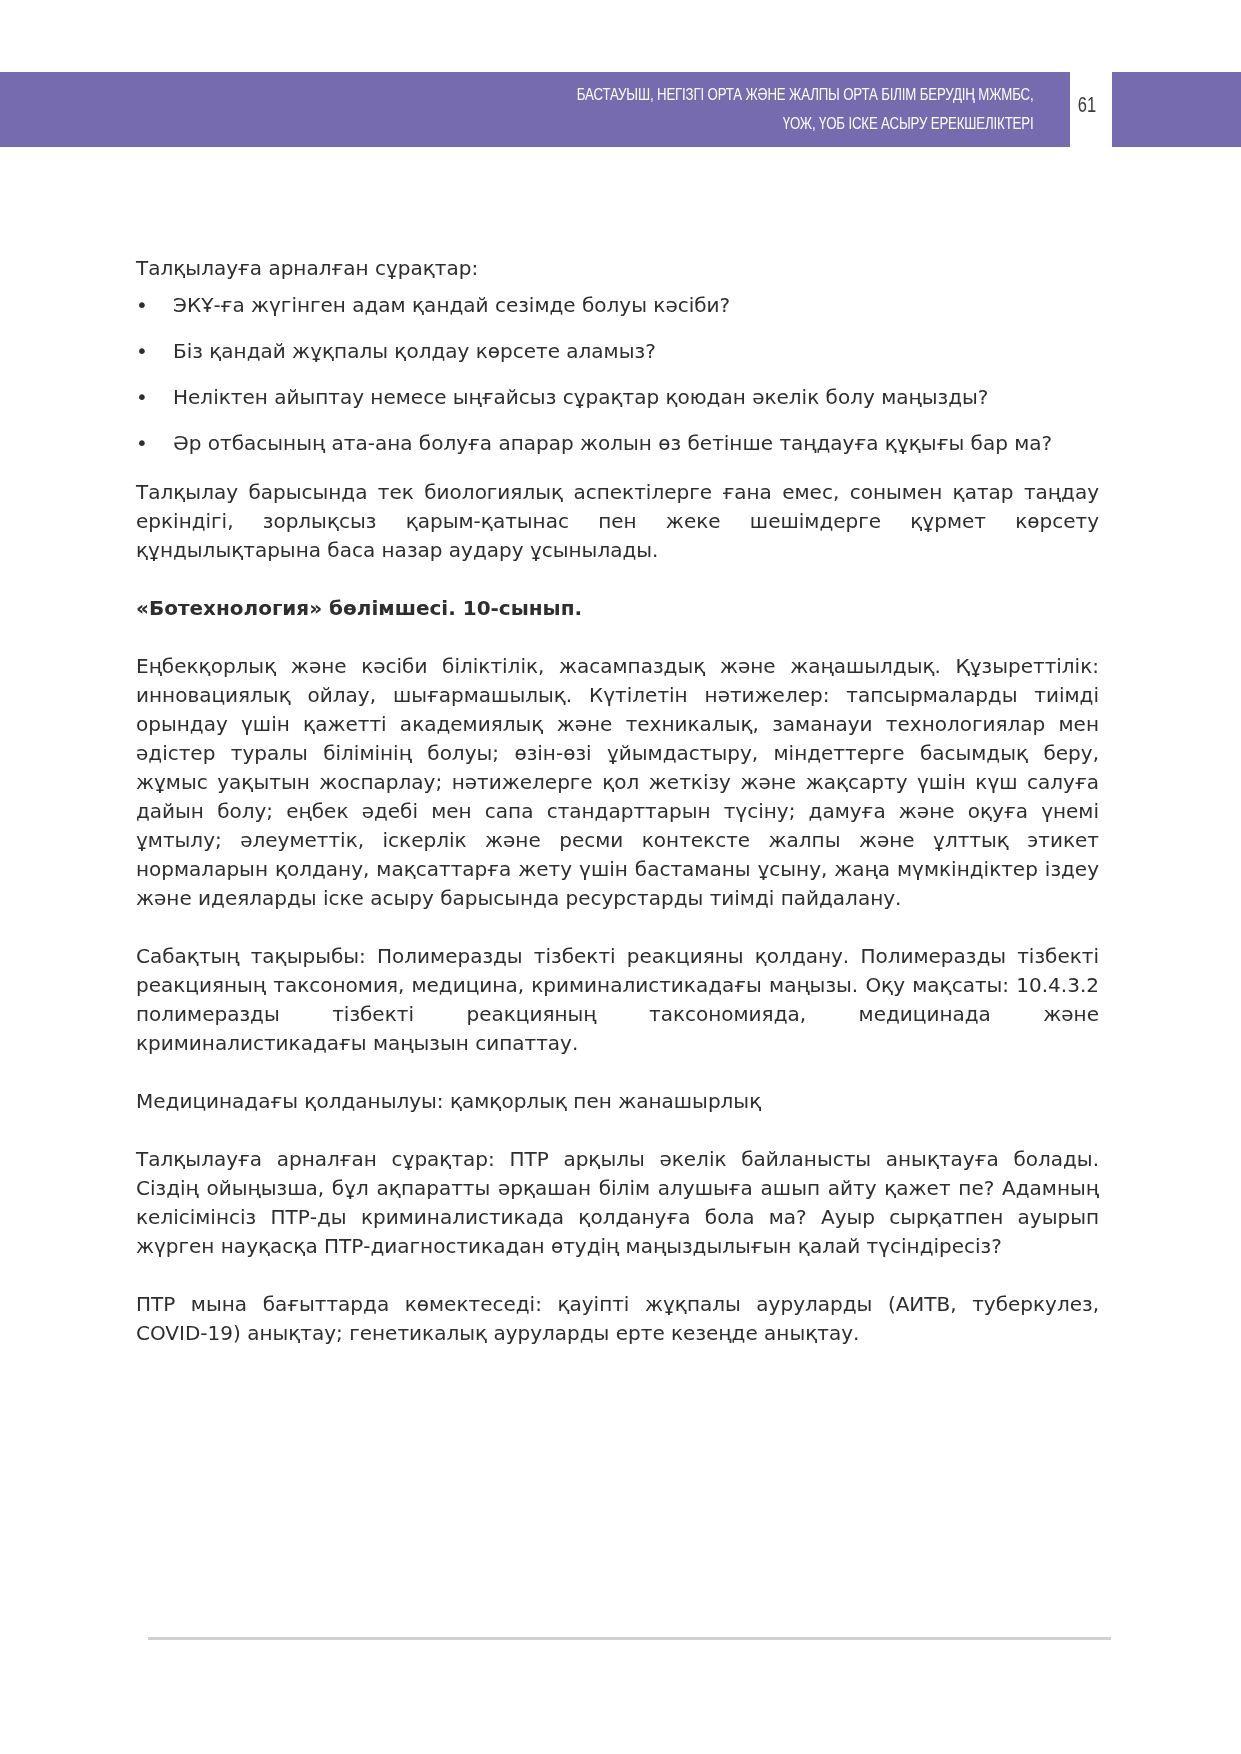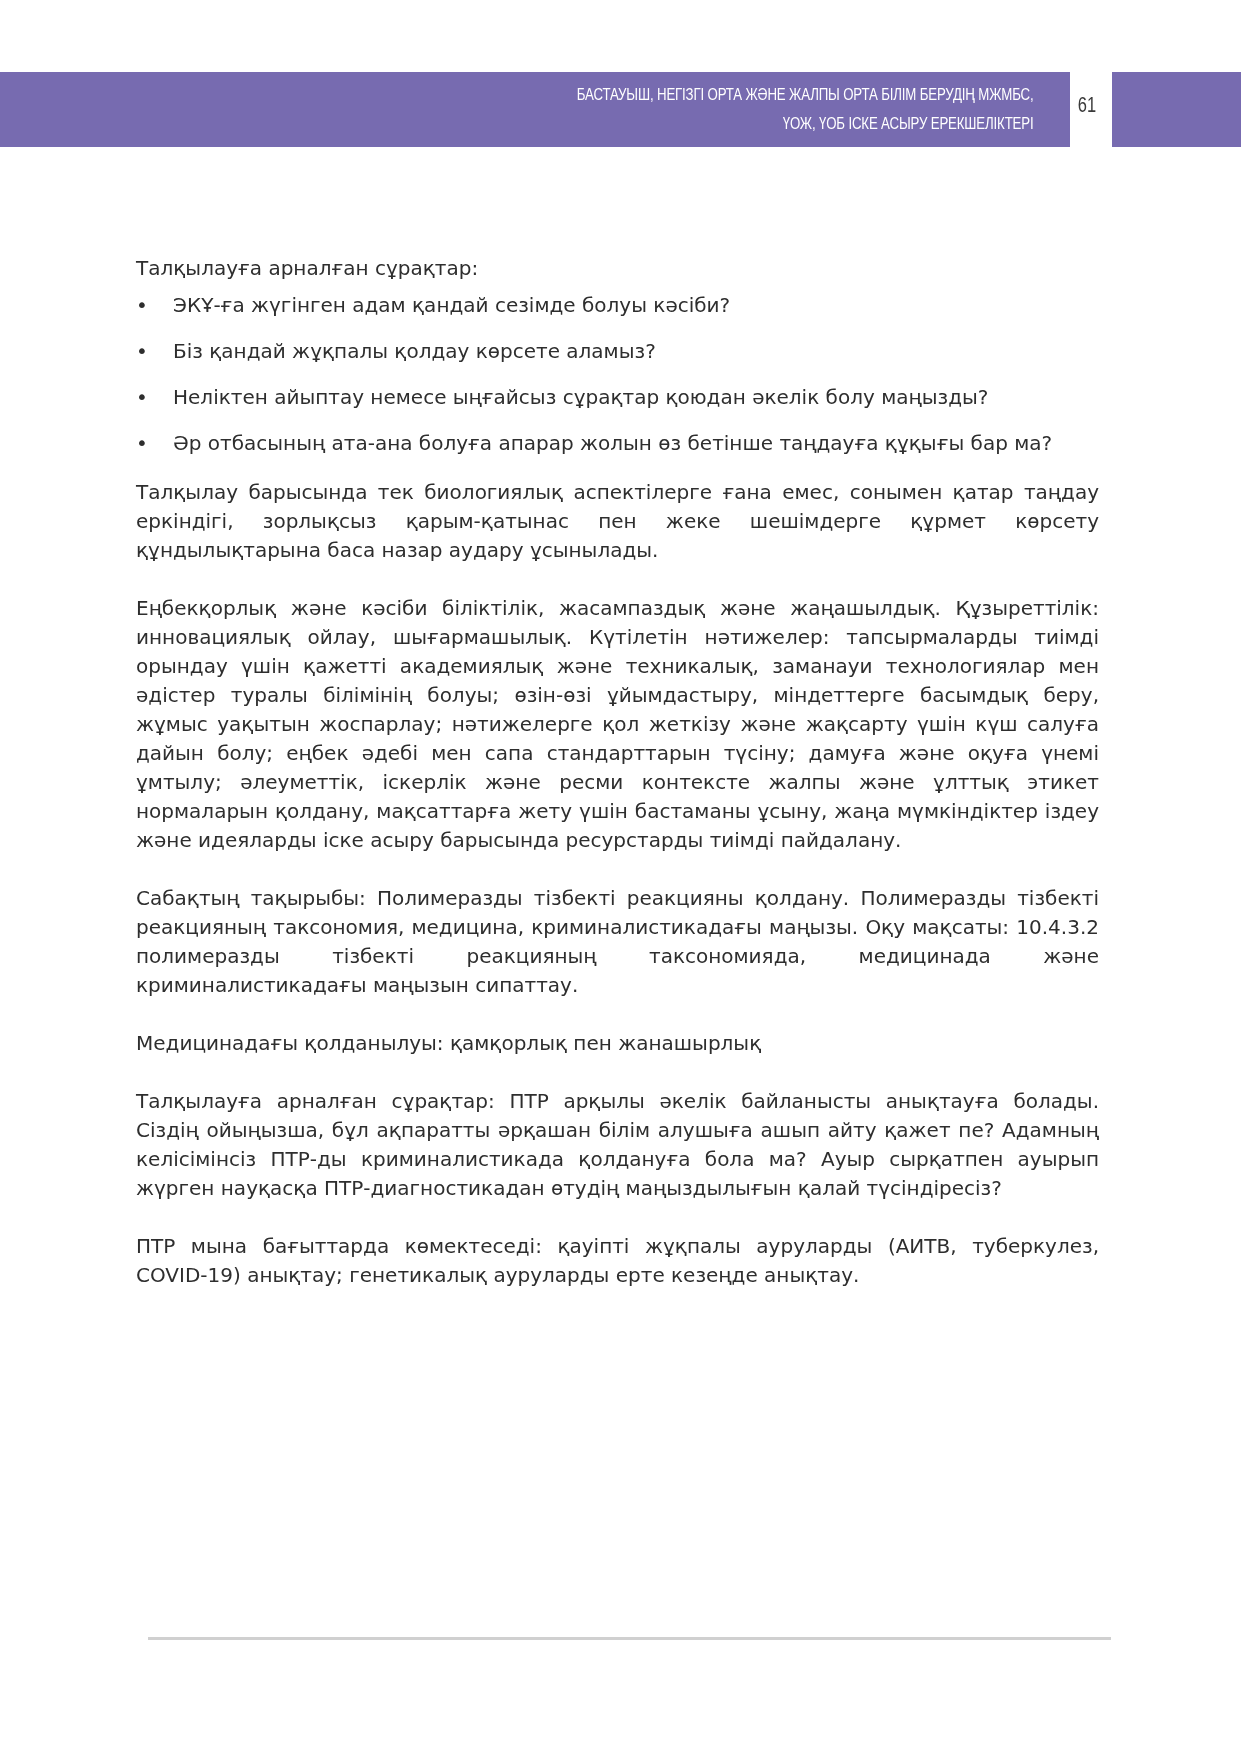--- a/index.html
+++ b/index.html
@@ -56,20 +56,21 @@
 
 <div class="content">
   <p class="intro">Талқылауға арналған сұрақтар:</p>
   <ul class="questions">
     <li><span class="bullet">•</span><span>ЭКҰ-ға жүгінген адам қандай сезімде болуы кәсіби?</span></li>
     <li><span class="bullet">•</span><span>Біз қандай жұқпалы қолдау көрсете аламыз?</span></li>
     <li><span class="bullet">•</span><span>Неліктен айыптау немесе ыңғайсыз сұрақтар қоюдан әкелік болу маңызды?</span></li>
     <li><span class="bullet">•</span><span>Әр отбасының ата-ана болуға апарар жолын өз бетінше таңдауға құқығы бар ма?</span></li>
   </ul>
   <p style="margin-top:20px;">Талқылау барысында тек биологиялық аспектілерге ғана емес, сонымен қатар таңдау еркіндігі, зорлықсыз қарым-қатынас пен жеке шешімдерге құрмет көрсе­ту құндылықтарына баса назар аудару ұсынылады.</p>
+  <p class="gap section-heading">«Ботехнология» бөлімшесі. 10-сынып.</p>
   <p class="gap">Еңбекқорлық және кәсіби біліктілік, жасампаздық және жаңашылдық. Құзырет­тілік: инновациялық ойлау, шығармашылық. Күтілетін нәтижелер: тапсырмалар­ды тиімді орындау үшін қажетті академиялық және техникалық, заманауи техно­логиялар мен әдістер туралы білімінің болуы; өзін-өзі ұйымдастыру, міндеттерге басымдық беру, жұмыс уақытын жоспарлау; нәтижелерге қол жеткізу және жақ­сарту үшін күш салуға дайын болу; еңбек әдебі мен сапа стандарттарын түсіну; дамуға және оқуға үнемі ұмтылу; әлеуметтік, іскерлік және ресми контексте жал­пы және ұлттық этикет нормаларын қолдану,  мақсаттарға жету үшін бастаманы ұсыну, жаңа мүмкіндіктер іздеу және идеяларды іске асыру барысында ресур­старды тиімді пайдалану.</p>
   <p class="gap">Сабақтың тақырыбы: Полимеразды тізбекті реакцияны қолдану. Полимеразды тізбекті реакцияның таксономия, медицина, криминалистикадағы маңызы. Оқу мақсаты: 10.4.3.2 полимеразды тізбекті реакцияның таксономияда, медицинада және криминалистикадағы маңызын сипаттау.</p>
   <p class="gap">Медицинадағы қолданылуы: қамқорлық пен жанашырлық</p>
   <p class="gap">Талқылауға арналған сұрақтар: ПТР арқылы әкелік байланысты анықтауға бо­лады. Сіздің ойыңызша, бұл ақпаратты әрқашан білім алушыға ашып айту қажет пе? Адамның келісімінсіз ПТР-ды криминалистикада қолдануға бола ма? Ауыр сырқатпен ауырып жүрген науқасқа ПТР-диагностикадан өтудің маңыздылығын қалай түсіндіресіз?</p>
   <p class="gap">ПТР мына бағыттарда көмектеседі: қауіпті жұқпалы ауруларды (АИТВ, туберку­лез, COVID-19) анықтау; генетикалық ауруларды ерте кезеңде анықтау.</p>
 </div>
 
 <div class="divider"></div>
 
 </body></html>

